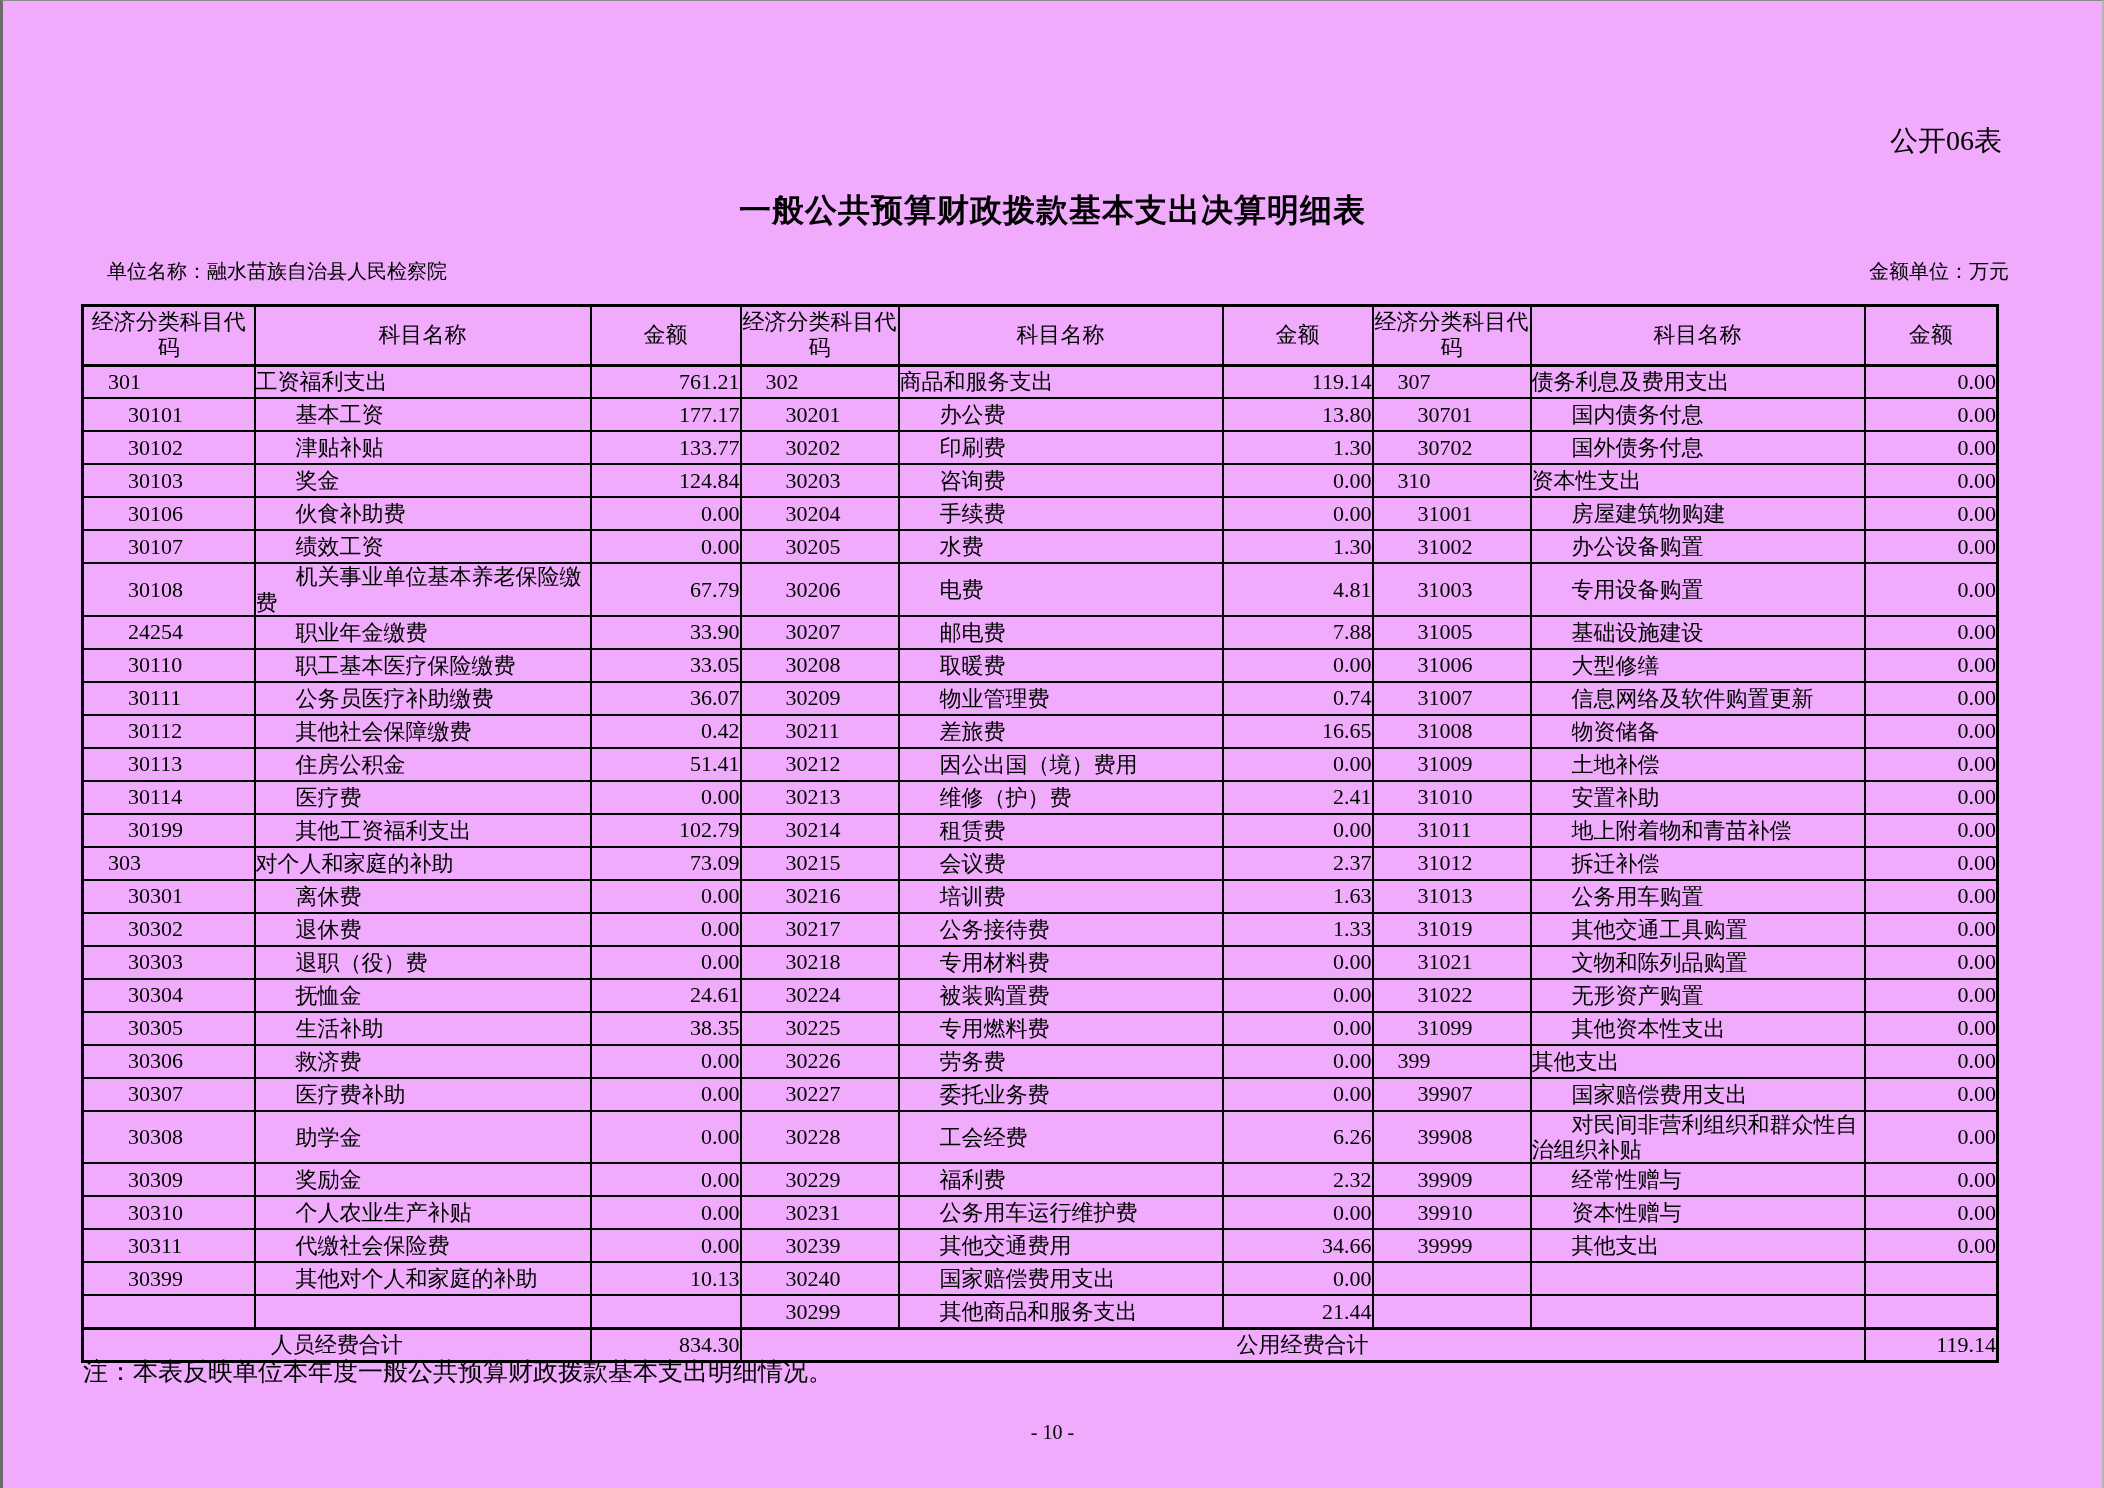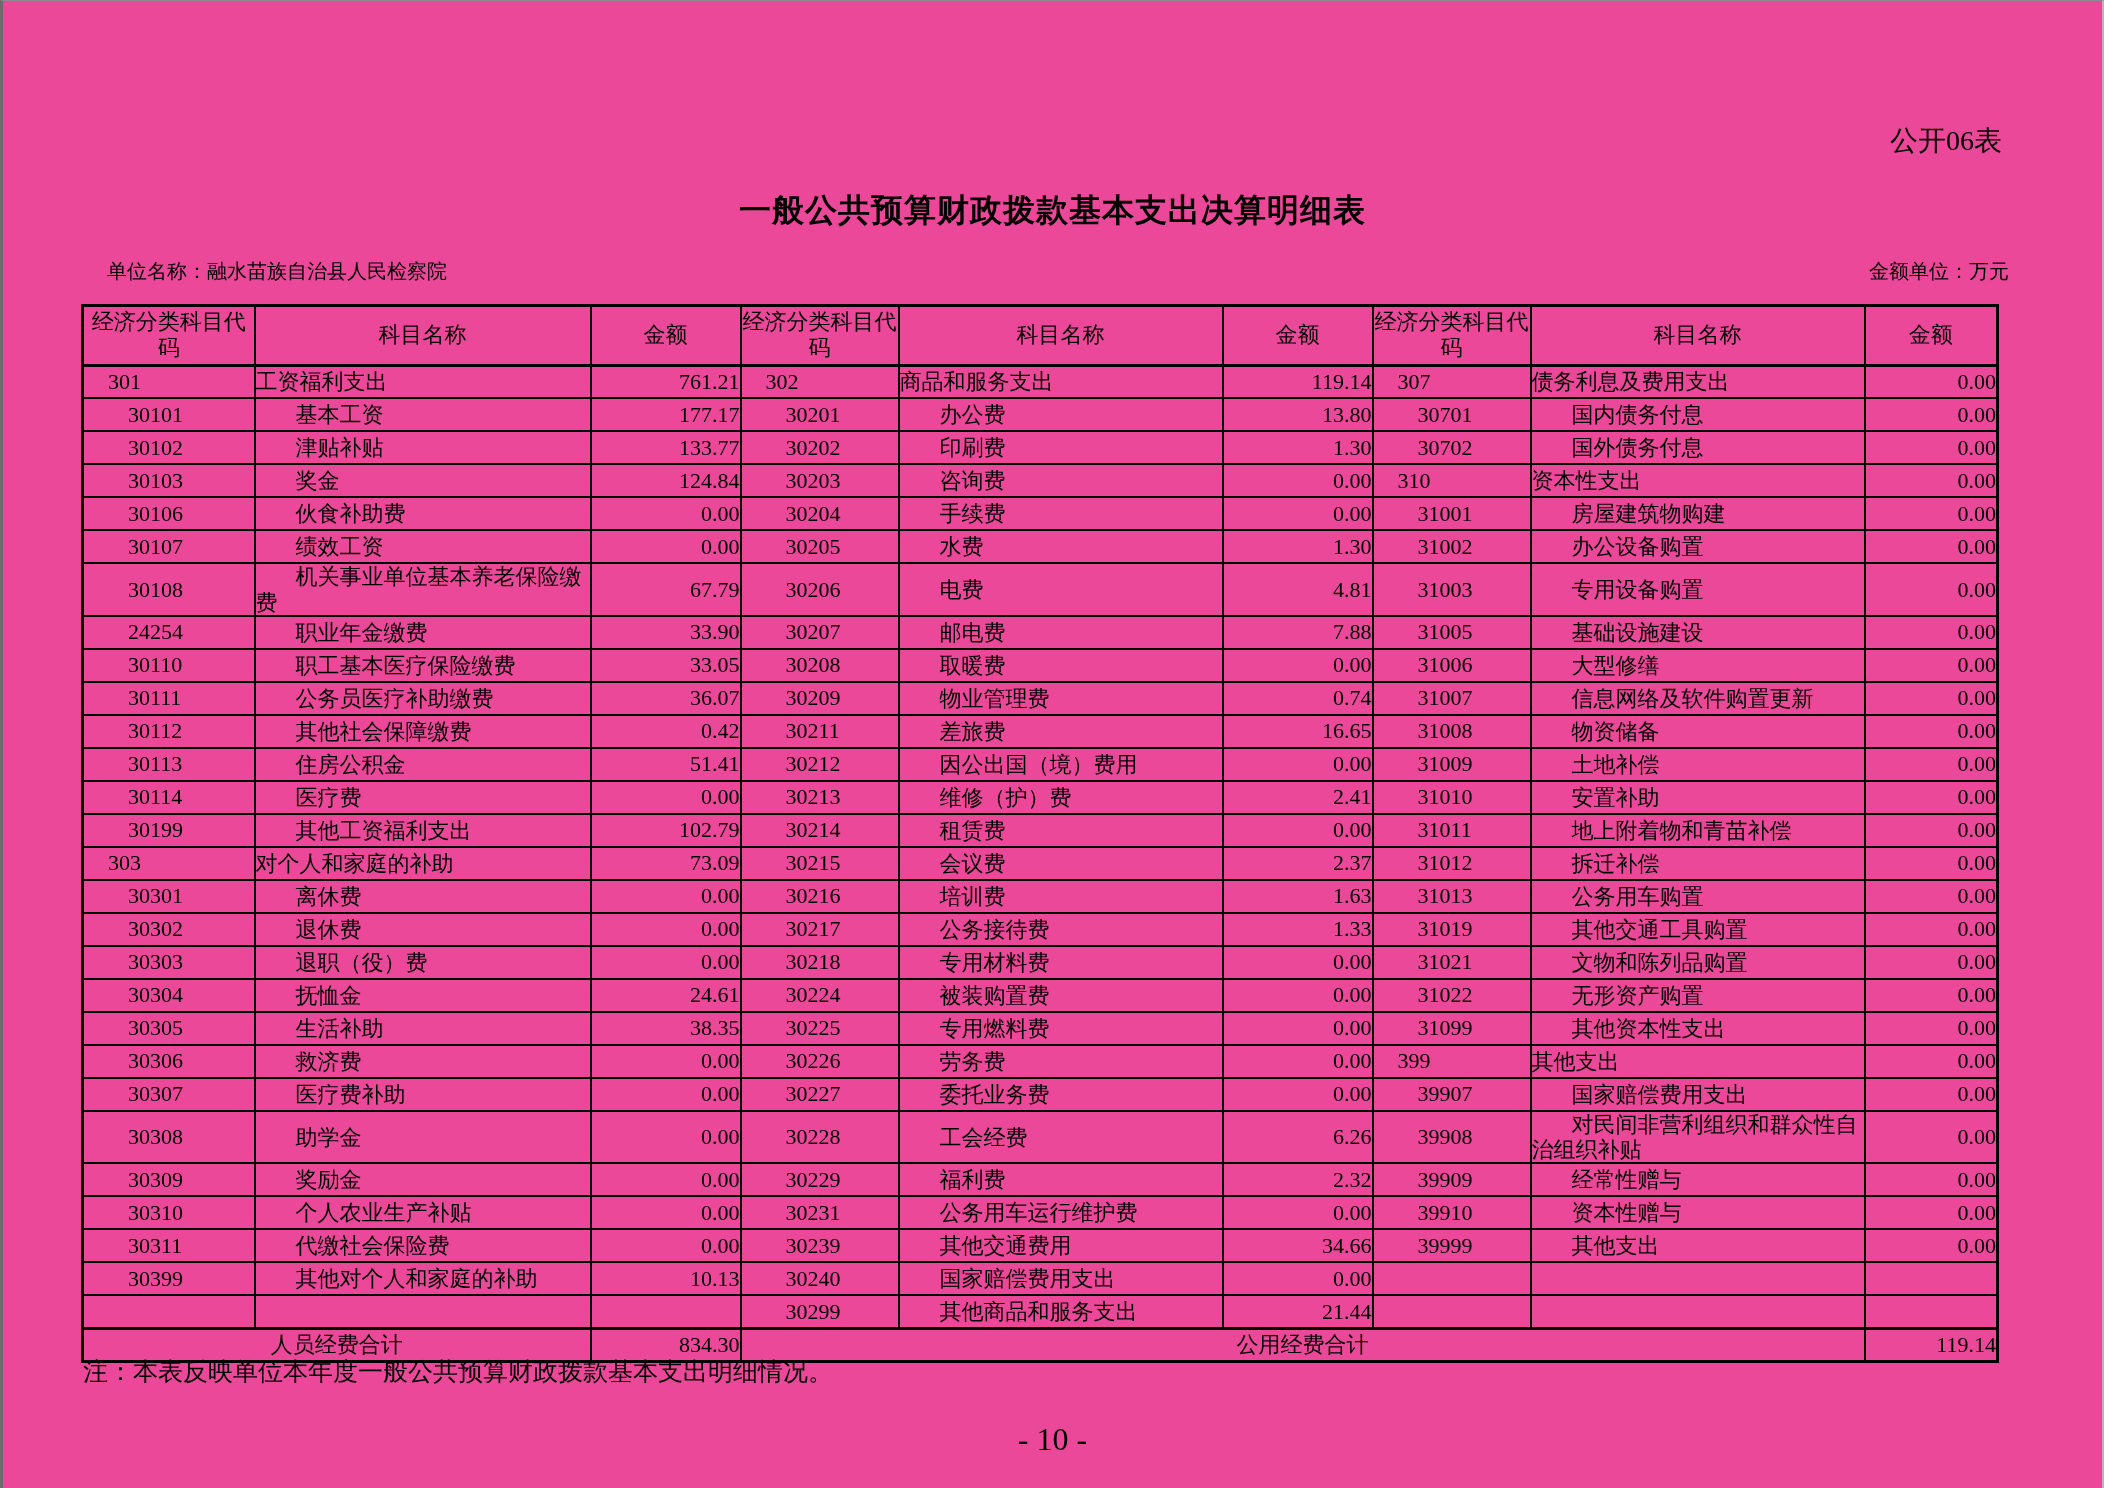--- a/index.html
+++ b/index.html
@@ -1,21 +1,21 @@
 <!DOCTYPE html>
 <html><head>
 <meta charset="utf-8">
 <style>
   * { box-sizing: border-box; margin: 0; padding: 0; }
   html, body { background: #ffffff; }
   .page {
     position: relative;
     width: 2104px;
     height: 1488px;
-    background: #ec4899;
+    background: #f0abfc;
     color: #000;
     font-family: "Liberation Serif", "DejaVu Serif", serif;
     border-left: 3px solid #6b6b6b;
     border-top: 1px solid #8a8a8a;
     border-right: 2px solid #b5b5b5;
     overflow: hidden;
   }
   .form-label {
     position: absolute;
     top: 121px;
@@ -80,21 +80,21 @@
     top: 1354px;
     left: 80px;
     font-size: 25px;
   }
   .page-number {
     position: absolute;
     top: 1420px;
     left: 0;
     width: 100%;
     text-align: center;
-    font-size: 32px;
+    font-size: 20px;
   }
 </style>
 </head>
 <body>
 
 <div class="page">
   <div class="form-label">公开06表</div>
   <div class="title">一般公共预算财政拨款基本支出决算明细表</div>
   <div class="meta-row">
     <span>单位名称：融水苗族自治县人民检察院</span>

